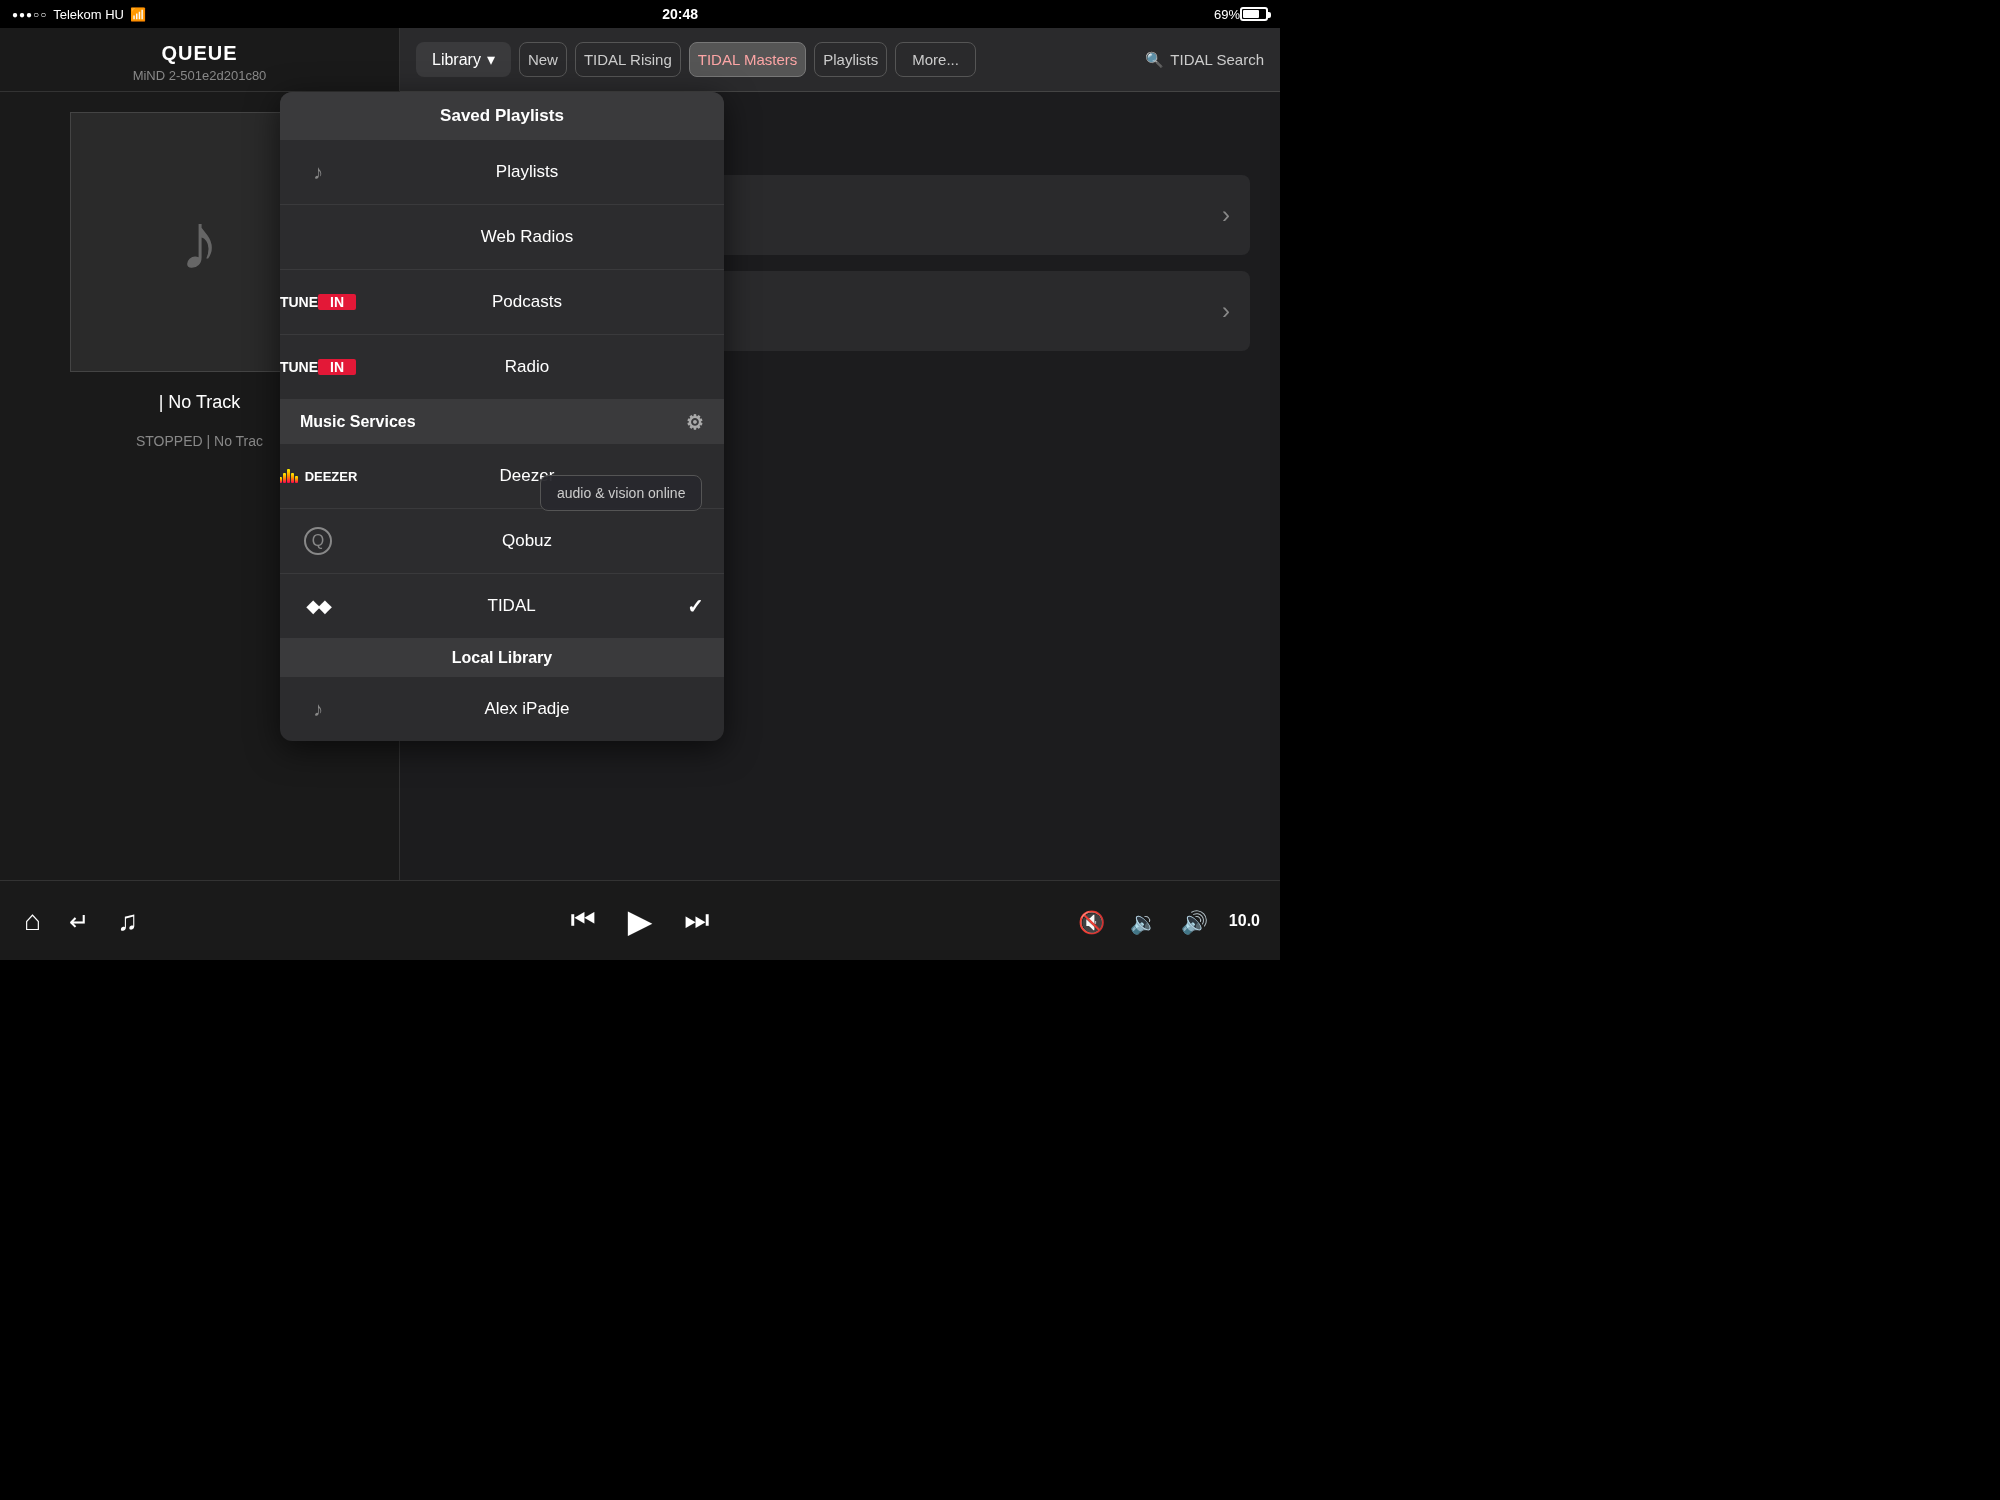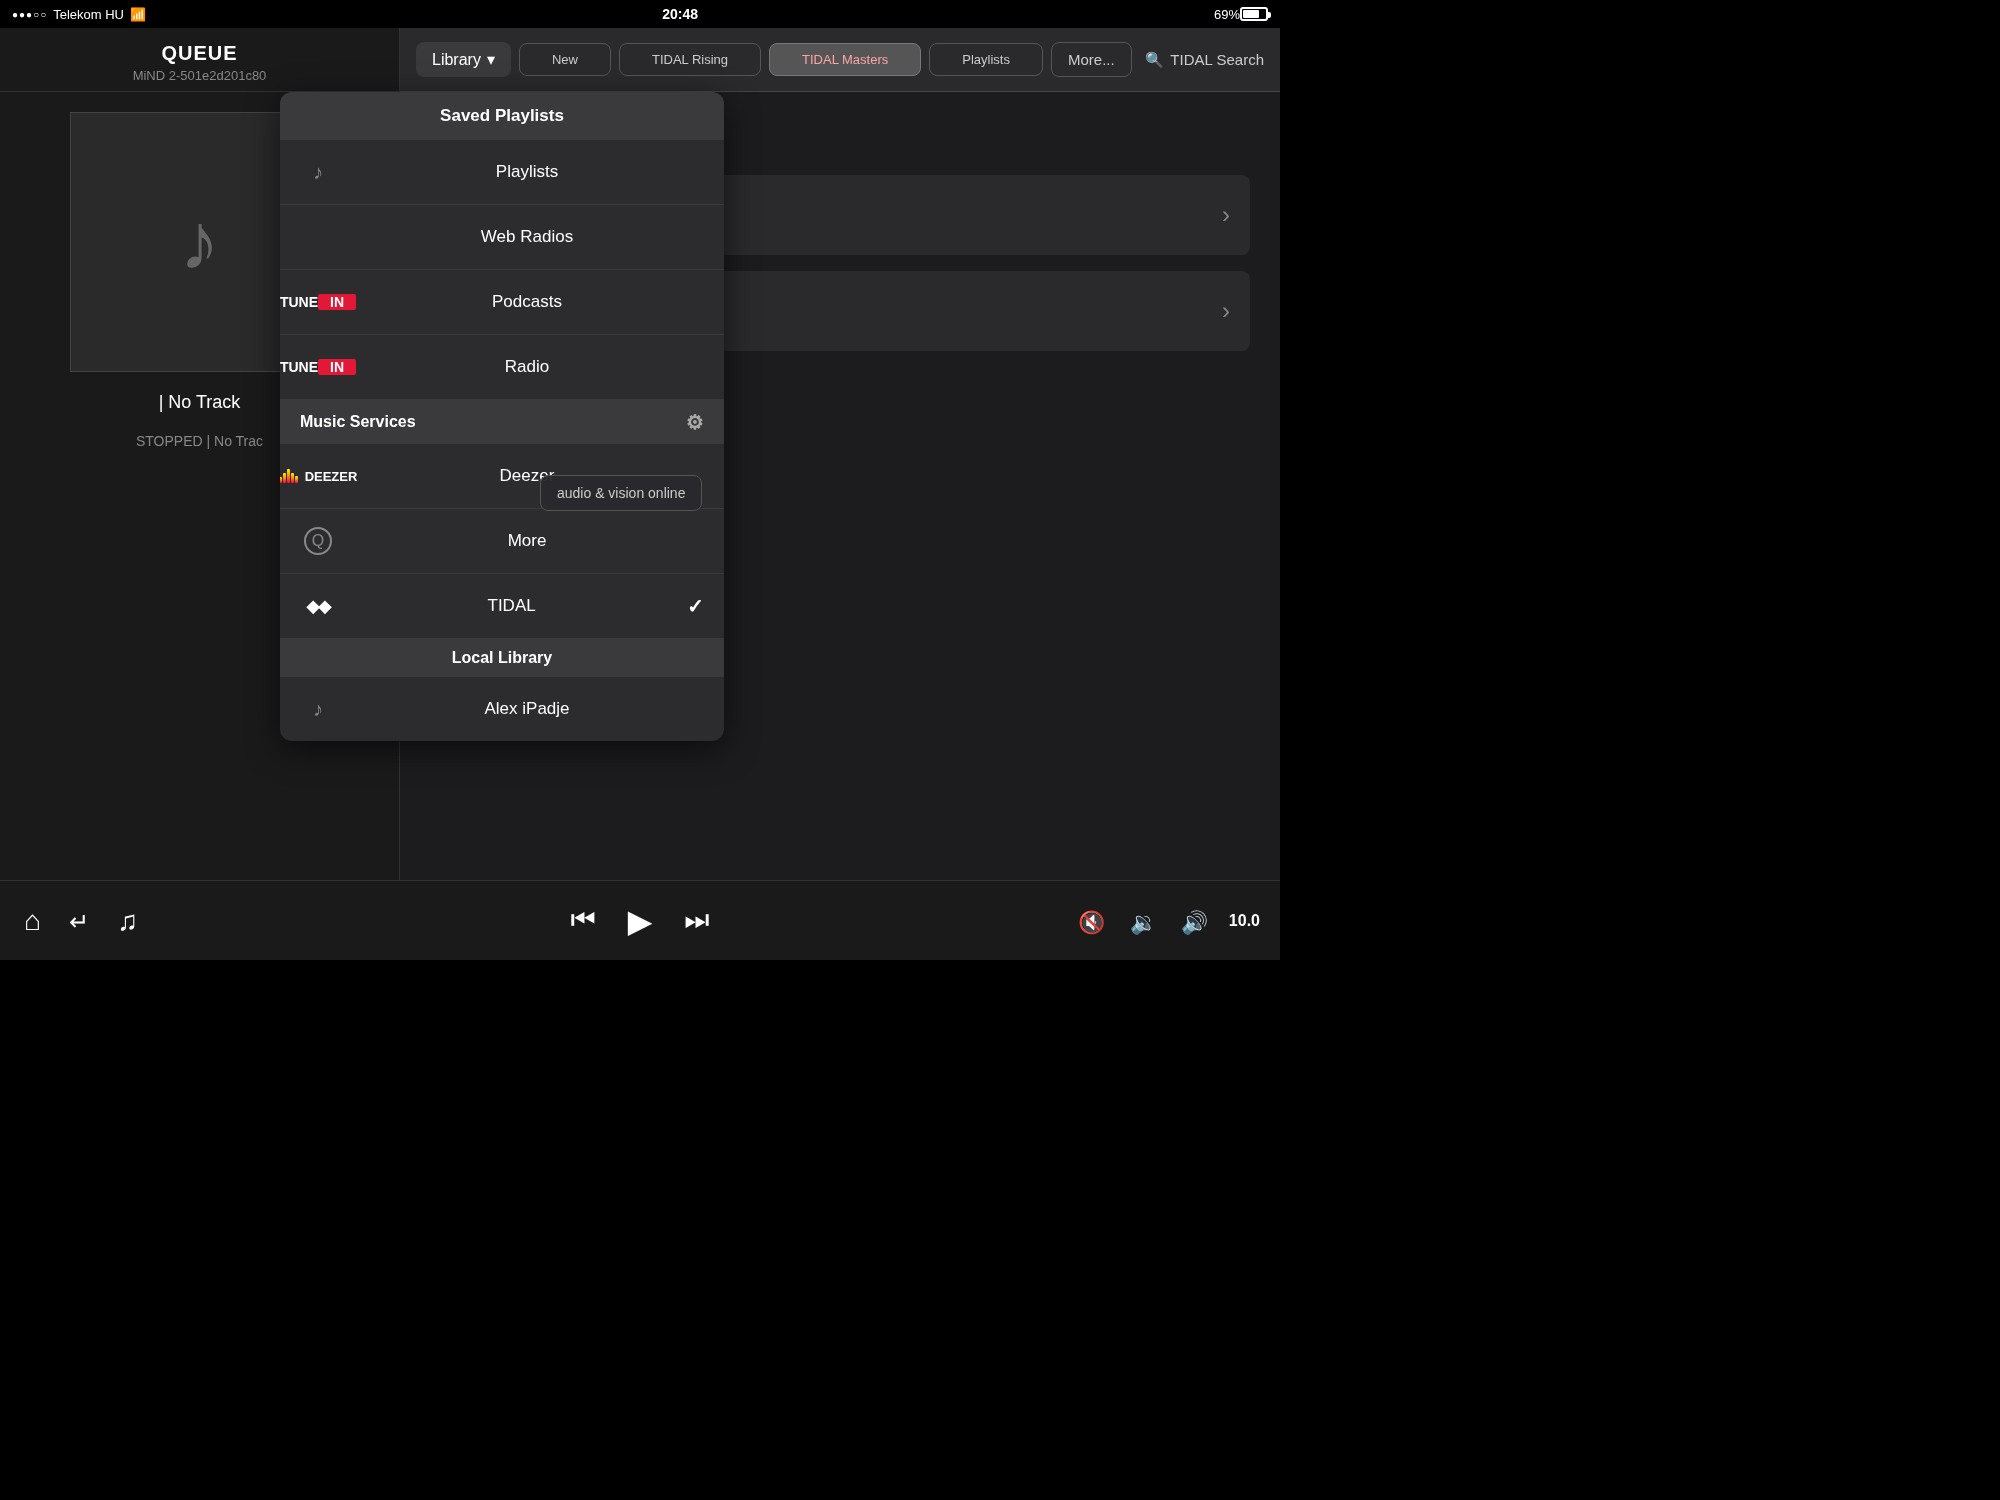--- a/index.html
+++ b/index.html
@@ -152,22 +152,22 @@
       border-radius: 8px;
       cursor: pointer;
       display: flex;
       align-items: center;
       gap: 6px;
     }
     .nav-tab {
       background: transparent;
       border: 1px solid #555;
       color: #ccc;
-      font-size: 13px;
-      padding: 8px 32px;
+      font-size: 15px;
+      padding: 8px 8px;
       border-radius: 8px;
       cursor: pointer;
     }
     .nav-tab.active {
       background: #555;
       color: #fca5a5;
       border-color: #777;
     }
     .nav-more-btn {
       background: transparent;
@@ -526,21 +526,21 @@
         <span class="deezer-logo">DEEZER</span>
       </div>
     </div>
     <span class="menu-item-text">Deezer</span>
   </div>
 
   <div class="menu-item">
     <div class="menu-item-icon">
       <div class="qobuz-logo">Q</div>
     </div>
-    <span class="menu-item-text">More</span>
+    <span class="menu-item-text">Qobuz</span>
   </div>
 
   <div class="menu-item">
     <div class="menu-item-icon">
       <span class="tidal-logo">◆◆</span>
     </div>
     <span class="menu-item-text">TIDAL</span>
     <span class="menu-check">✓</span>
   </div>
 

